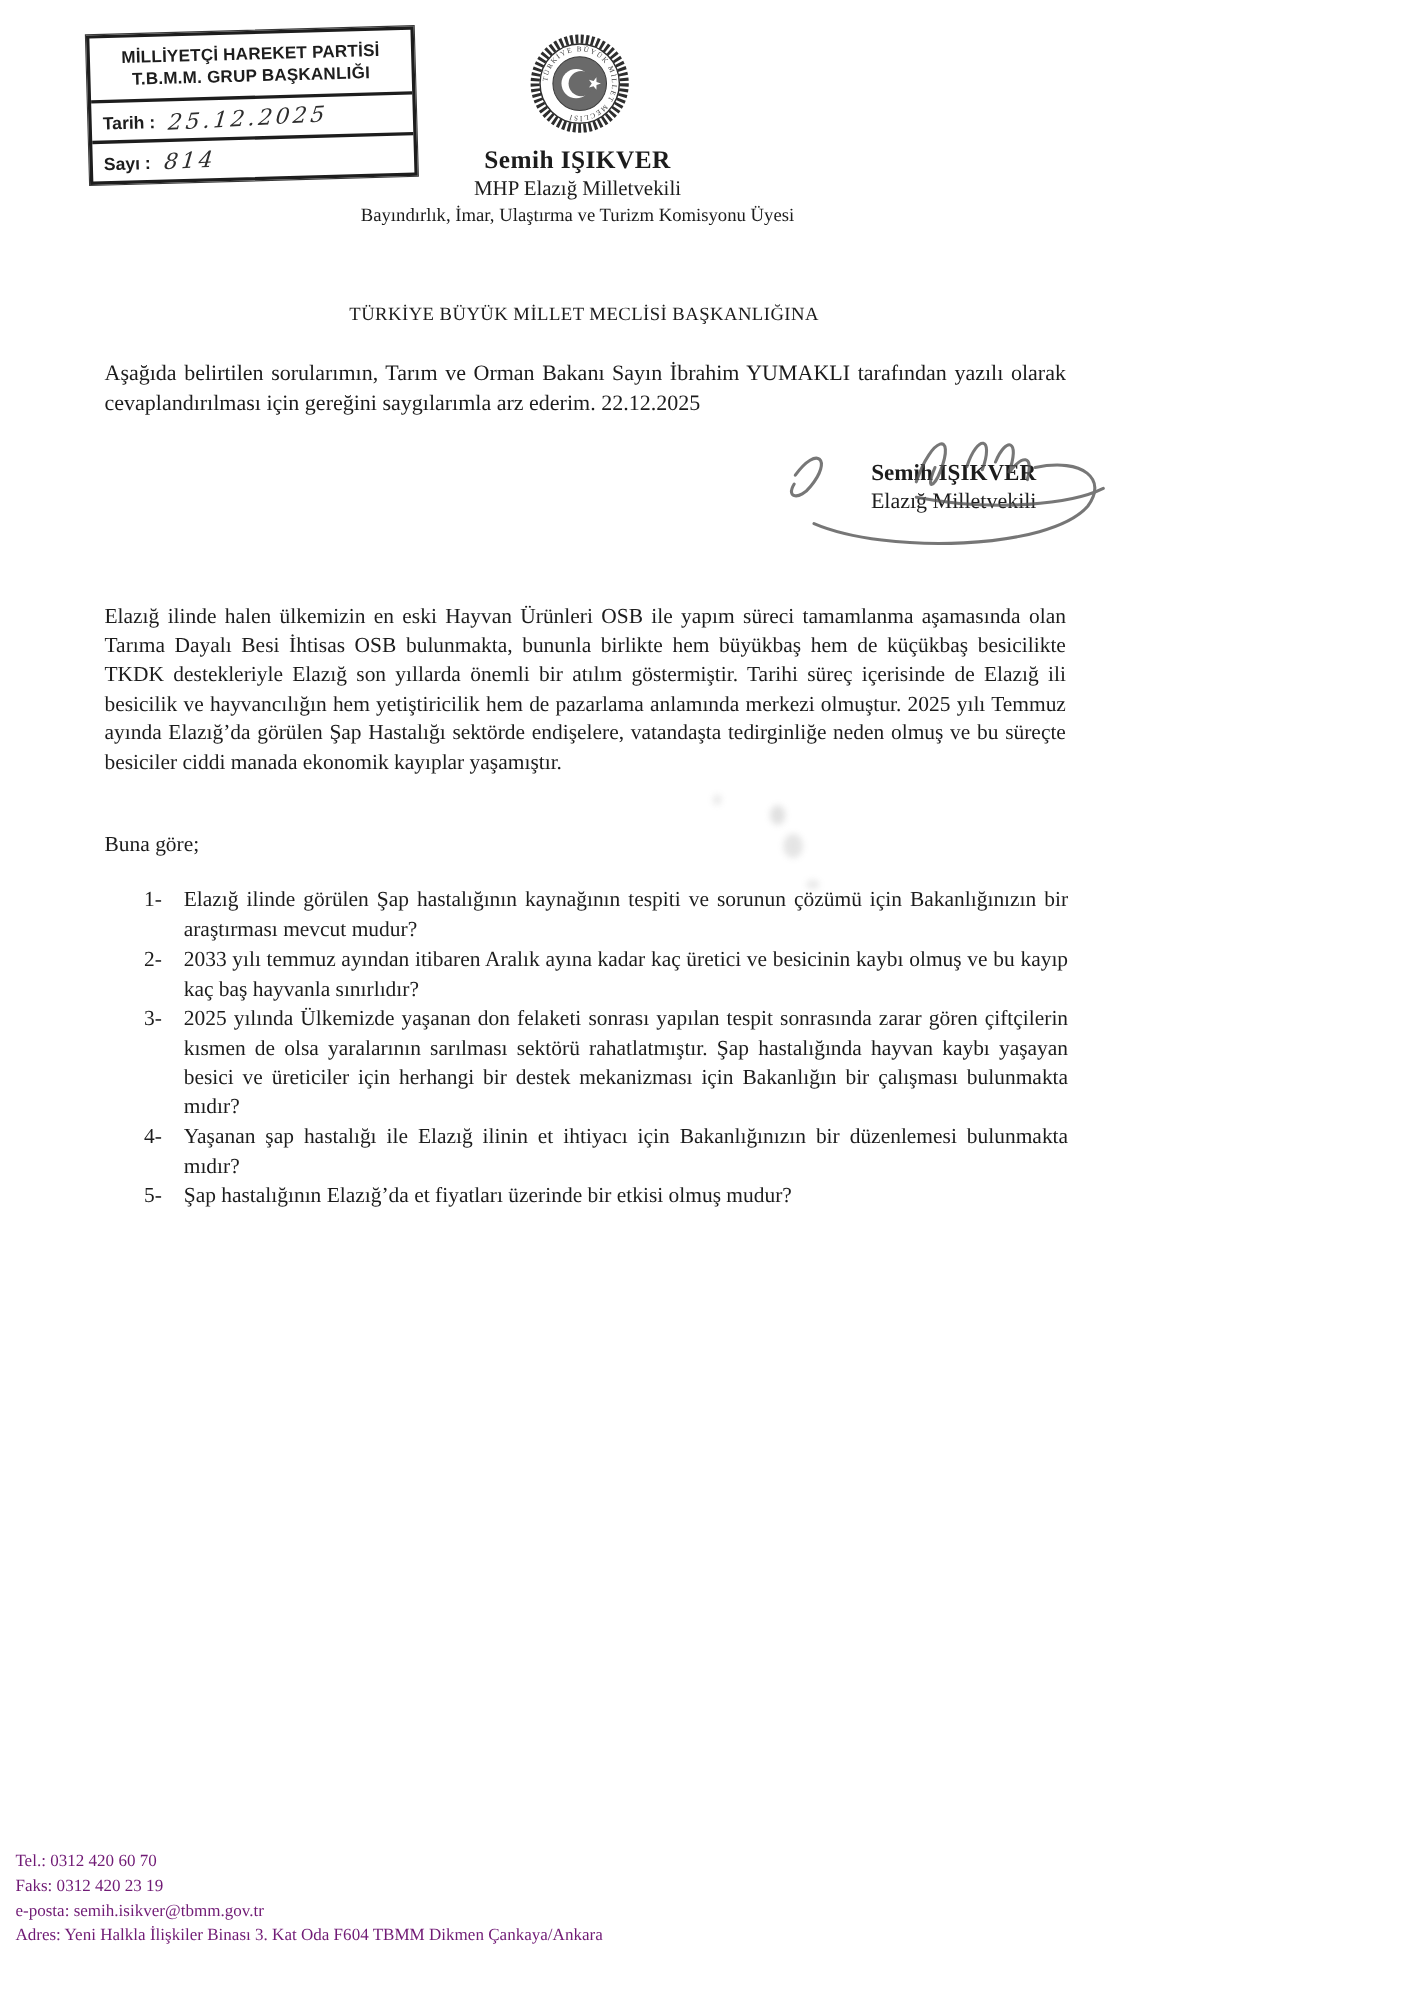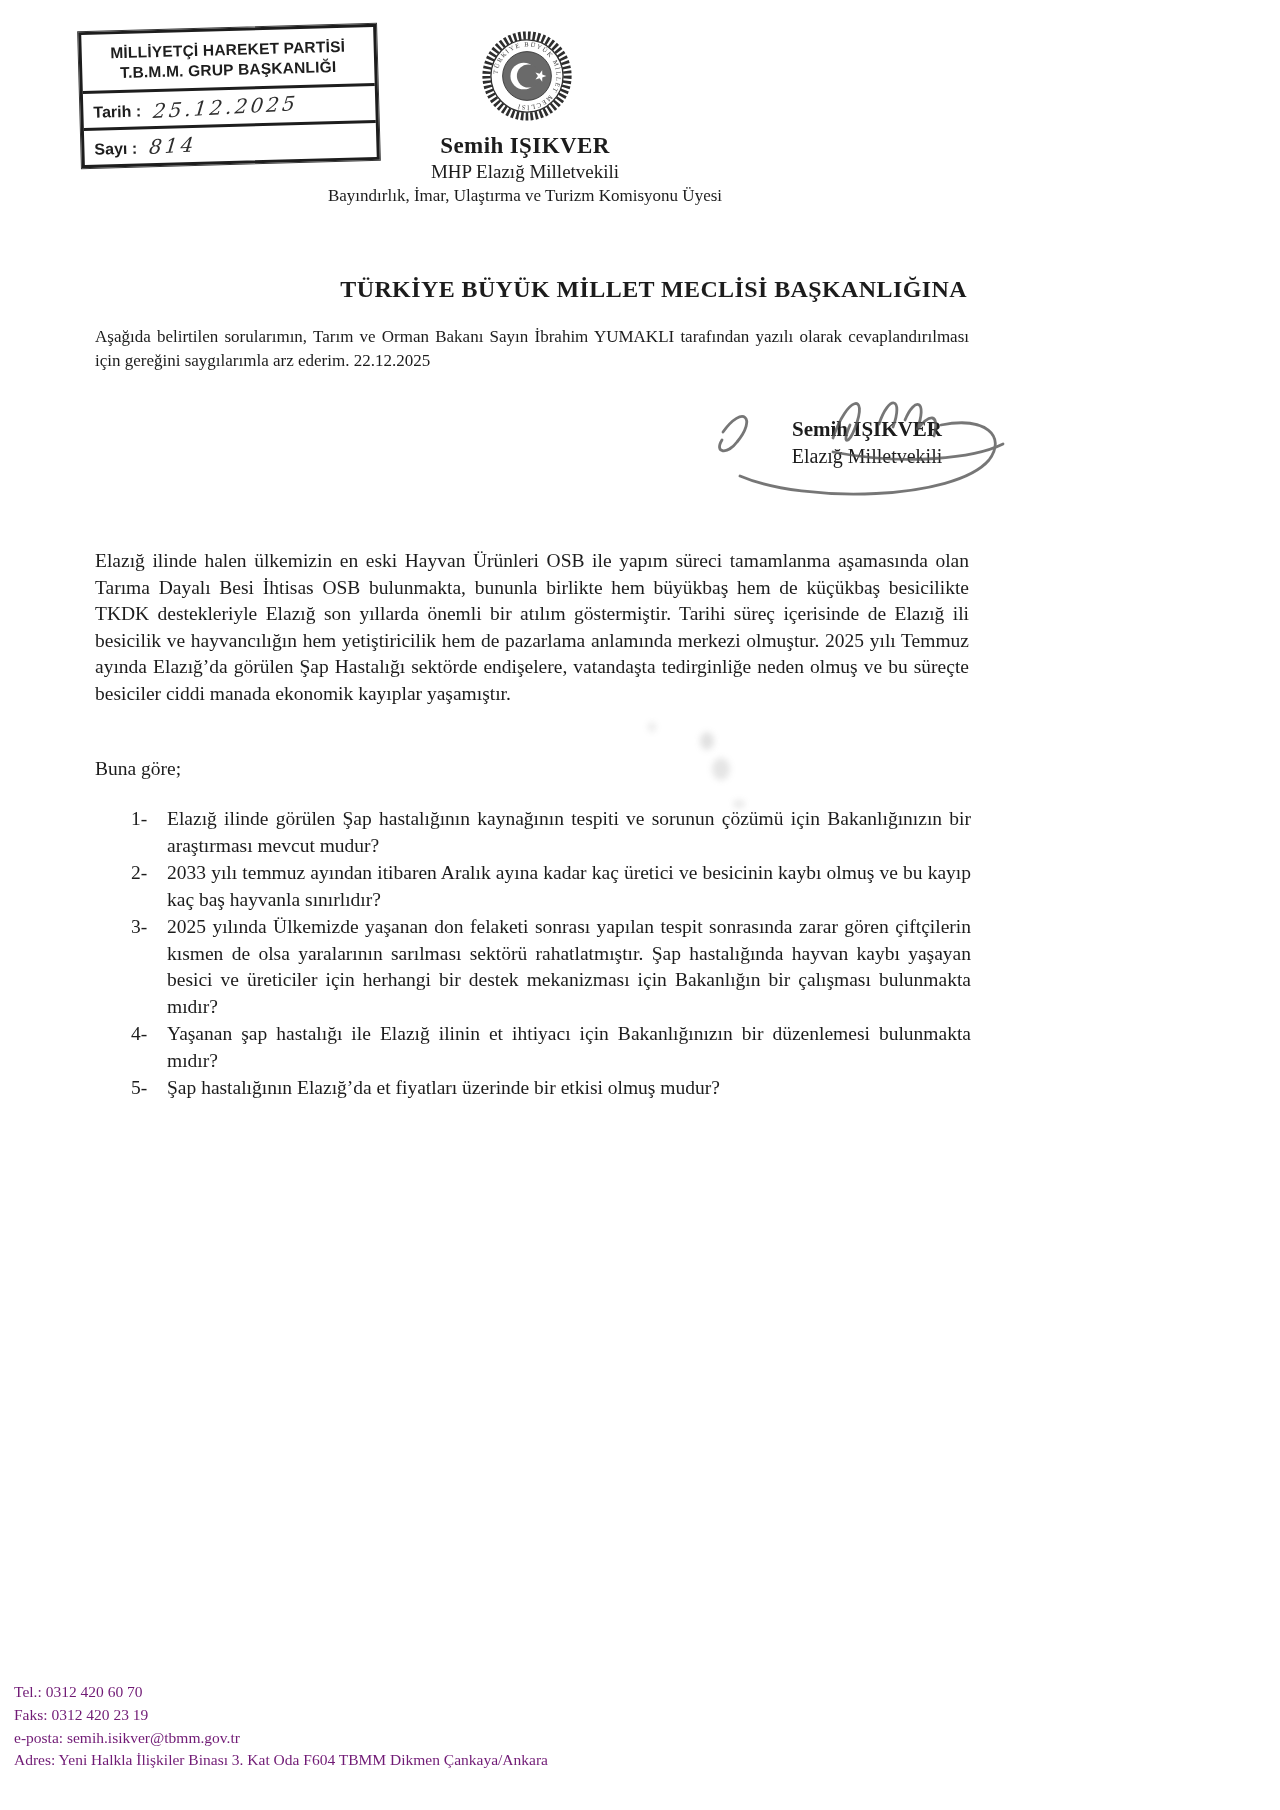--- a/index.html
+++ b/index.html
@@ -49,26 +49,26 @@
   .emblem { left:481px; top:30px; width:92px; height:92px; }
   .hdr-block {
     left:215px; top:133px; width:620px; text-align:center;
   }
   .hdr-name { font-size:23px; font-weight:bold; letter-spacing:.4px; }
   .hdr-title { font-size:19px; margin-top:2px; }
   .hdr-commission { font-size:17px; margin-top:3px; }
 
   
   .doc-title {
-    left:95px; top:276px; width:872px; text-align:right;
-    font-size:24px; font-weight:bold; letter-spacing:.4px;
+    left:95px; top:276px; width:872px; text-align:center;
+    font-size:17px; font-weight:normal; letter-spacing:.4px;
   }
   .intro {
     left:95px; top:325px; width:874px;
-    font-size:17px; line-height:1.4; text-align:justify;
+    font-size:20px; line-height:1.4; text-align:justify;
   }
 
   
   .sig-name-block {
     left:742px; top:417px; width:250px; text-align:center;
   }
   .sig-name { font-size:21px; font-weight:bold; }
   .sig-title { font-size:20px; font-weight:normal; margin-top:3px; }
   .sig-scrawl { left:683px; top:380px; width:340px; height:135px; pointer-events:none; }
 

